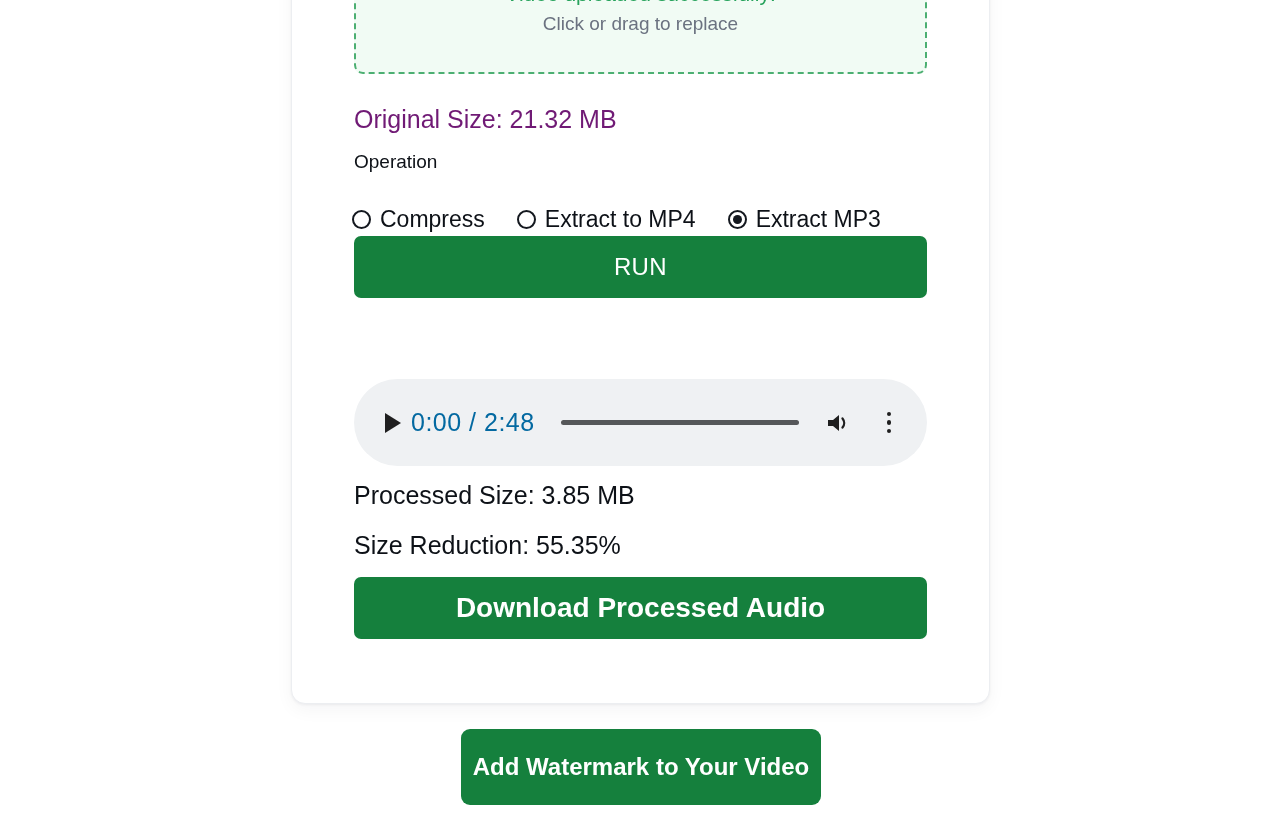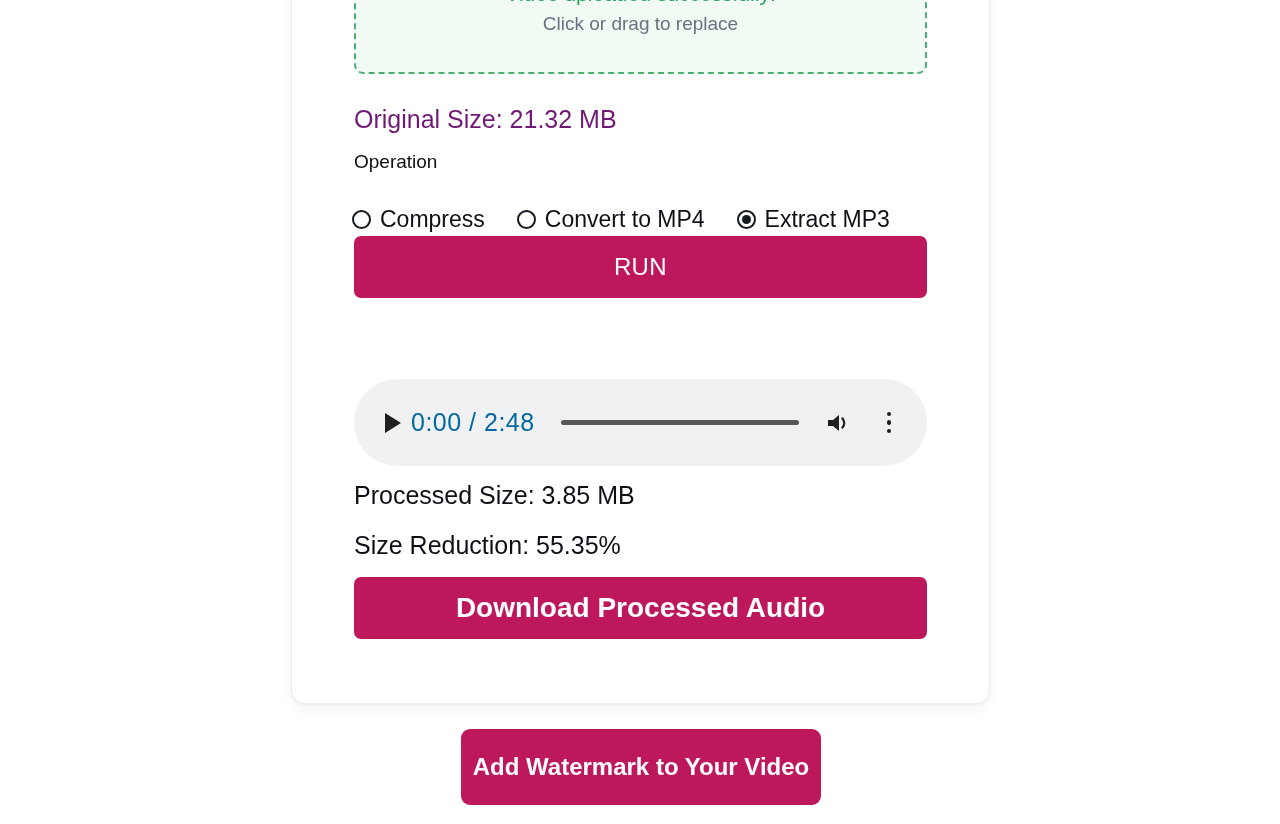--- a/index.html
+++ b/index.html
@@ -124,21 +124,21 @@
   }
   .radio-label {
     font-size: 23px;
     color: #0d1117;
     line-height: 1;
   }
 
   
   .btn-dark {
     position: absolute;
-    background: #be185d;
+    background: #15803d;
     color: #ffffff;
     border: none;
     border-radius: 7px;
     font-family: "Liberation Sans", sans-serif;
     cursor: pointer;
     display: flex;
     align-items: center;
     justify-content: center;
   }
   .btn-run {
@@ -281,21 +281,21 @@
 
   <div class="op-label">Operation</div>
 
   <div class="radio-group">
     <label class="radio-item">
       <span class="radio-dot"></span>
       <span class="radio-label">Compress</span>
     </label>
     <label class="radio-item">
       <span class="radio-dot"></span>
-      <span class="radio-label">Convert to MP4</span>
+      <span class="radio-label">Extract to MP4</span>
     </label>
     <label class="radio-item">
       <span class="radio-dot checked"></span>
       <span class="radio-label">Extract MP3</span>
     </label>
   </div>
 
   <button class="btn-dark btn-run">RUN</button>
 
 

